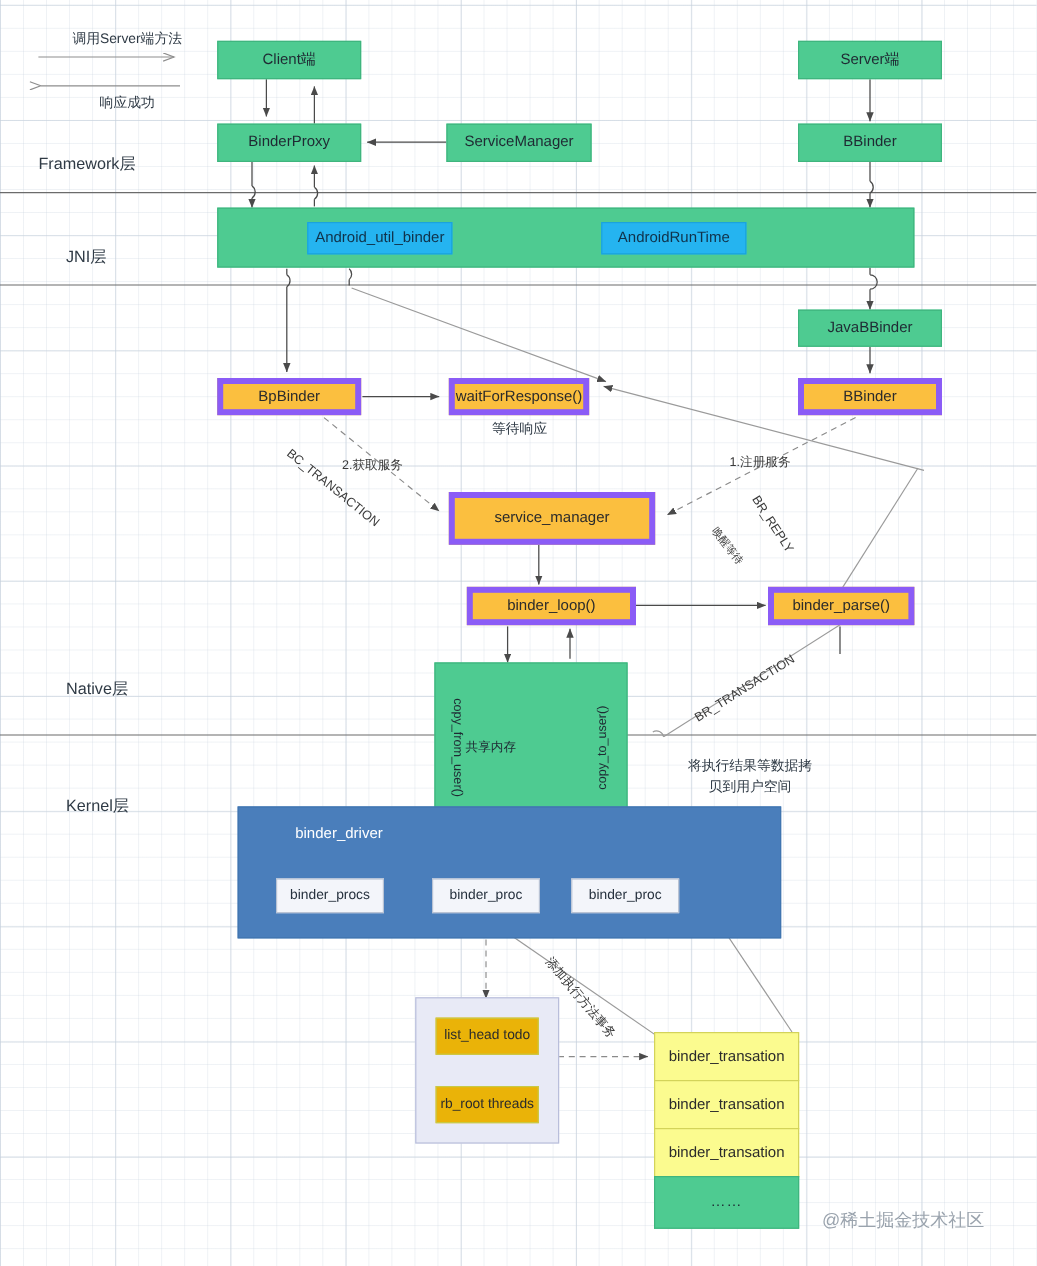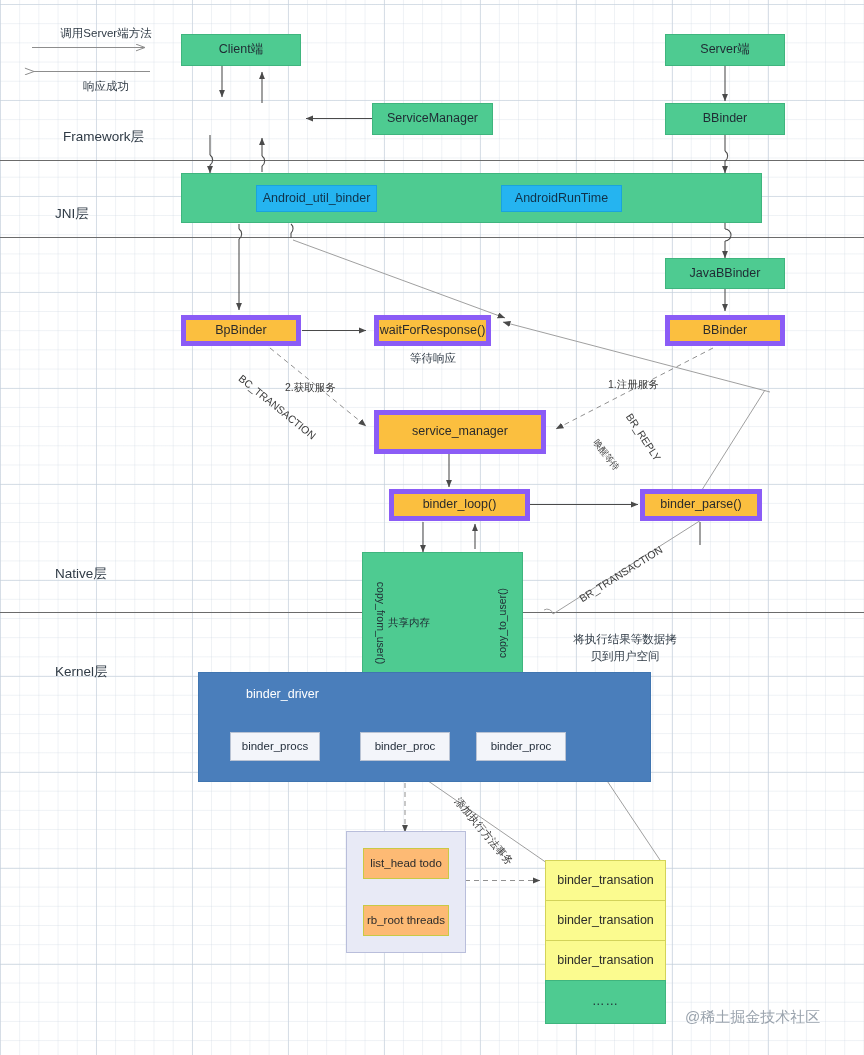--- a/index.html
+++ b/index.html
@@ -19,21 +19,21 @@
   #svglayer{position:absolute;inset:0;width:864px;height:1055px;}
 
   .node{position:absolute;box-sizing:border-box;display:flex;align-items:center;
         justify-content:center;text-align:center;line-height:1.25;}
   .green{background:#4ecb91;border:1px solid #3fb57e;color:#1f2a33;font-size:12.5px;}
   .orange{background:#fbbf3f;border:5px solid #8b5cf6;color:#2b2b2b;font-size:12.5px;}
   .blue{background:#25b4f0;border:1px solid #1aa3dd;color:#10324a;font-size:12.5px;}
   .navy{background:#4a7ebb;border:1px solid #4075b0;color:#ffffff;font-size:12.5px;}
   .yellow{background:#fbfb8f;border:1px solid #d3d35a;color:#2b2b2b;font-size:12.5px;}
   .lav{background:#e8eaf6;border:1px solid #b9bedb;}
-  .yellowsm{background:#fdba74;border:1px solid #c9c945;color:#2b2b2b;font-size:11.5px;}
+  .yellowsm{background:#eab308;border:1px solid #c9c945;color:#2b2b2b;font-size:11.5px;}
   .white{background:#f3f5fa;border:1px solid #b9c3d4;color:#25303d;font-size:11.5px;}
   .greenflat{background:#4ecb91;border:1px solid #3fb57e;color:#1f2a33;font-size:12.5px;}
 
   .layerlabel{position:absolute;font-size:13.5px;color:#2f3a45;white-space:nowrap;}
   .note{position:absolute;font-size:11.5px;color:#2f3a45;text-align:center;line-height:1.5;white-space:pre;}
   .edgelabel{position:absolute;font-size:10.5px;color:#3a3a3a;white-space:nowrap;
              transform-origin:left top;}
   .vlabel{position:absolute;font-size:10.5px;color:#1f2a33;white-space:nowrap;
           transform-origin:center center;}
   .navytitle{position:absolute;font-size:12.5px;color:#ffffff;white-space:nowrap;}
@@ -156,29 +156,30 @@
     </g>
 
     <g stroke="#1f8a5a" stroke-width="0.95" fill="none" stroke-dasharray="5,4">
       <line x1="424" y1="580" x2="424" y2="665"></line>
       <path d="M420,662 L424,671 L428,662 z" fill="#1f8a5a" stroke="none"></path>
       <line x1="474" y1="675" x2="474" y2="590"></line>
       <path d="M470,593 L474,584 L478,593 z" fill="#1f8a5a" stroke="none"></path>
     </g>
   </svg>
 
-  <div class="layerlabel" style="left:32px;top:128px;margin-left:31px;">Framework层</div>
+  <div class="layerlabel" style="left:32px;top:128px;">Framework层</div>
   <div class="layerlabel" style="left:55px;top:205px;">JNI层</div>
   <div class="layerlabel" style="left:55px;top:565px;">Native层</div>
   <div class="layerlabel" style="left:55px;top:663px;">Kernel层</div>
 
   <div class="note" style="left:46px;top:25px;width:120px;">调用Server端方法</div>
   <div class="note" style="left:46px;top:78px;width:120px;">响应成功</div>
 
   <div class="node green" style="left:181px;top:34px;width:120px;height:32px;">Client端</div>
+  <div class="node green" style="left:181px;top:103px;width:120px;height:32px;">BinderProxy</div>
   <div class="node green" style="left:372px;top:103px;width:121px;height:32px;">ServiceManager</div>
   <div class="node green" style="left:665px;top:34px;width:120px;height:32px;">Server端</div>
   <div class="node green" style="left:665px;top:103px;width:120px;height:32px;">BBinder</div>
 
   <div class="node greenflat" style="left:181px;top:173px;width:581px;height:50px;"></div>
   <div class="node blue" style="left:256px;top:185px;width:121px;height:27px;">Android_util_binder</div>
   <div class="node blue" style="left:501px;top:185px;width:121px;height:27px;">AndroidRunTime</div>
 
   <div class="node green" style="left:665px;top:258px;width:120px;height:31px;">JavaBBinder</div>
 

